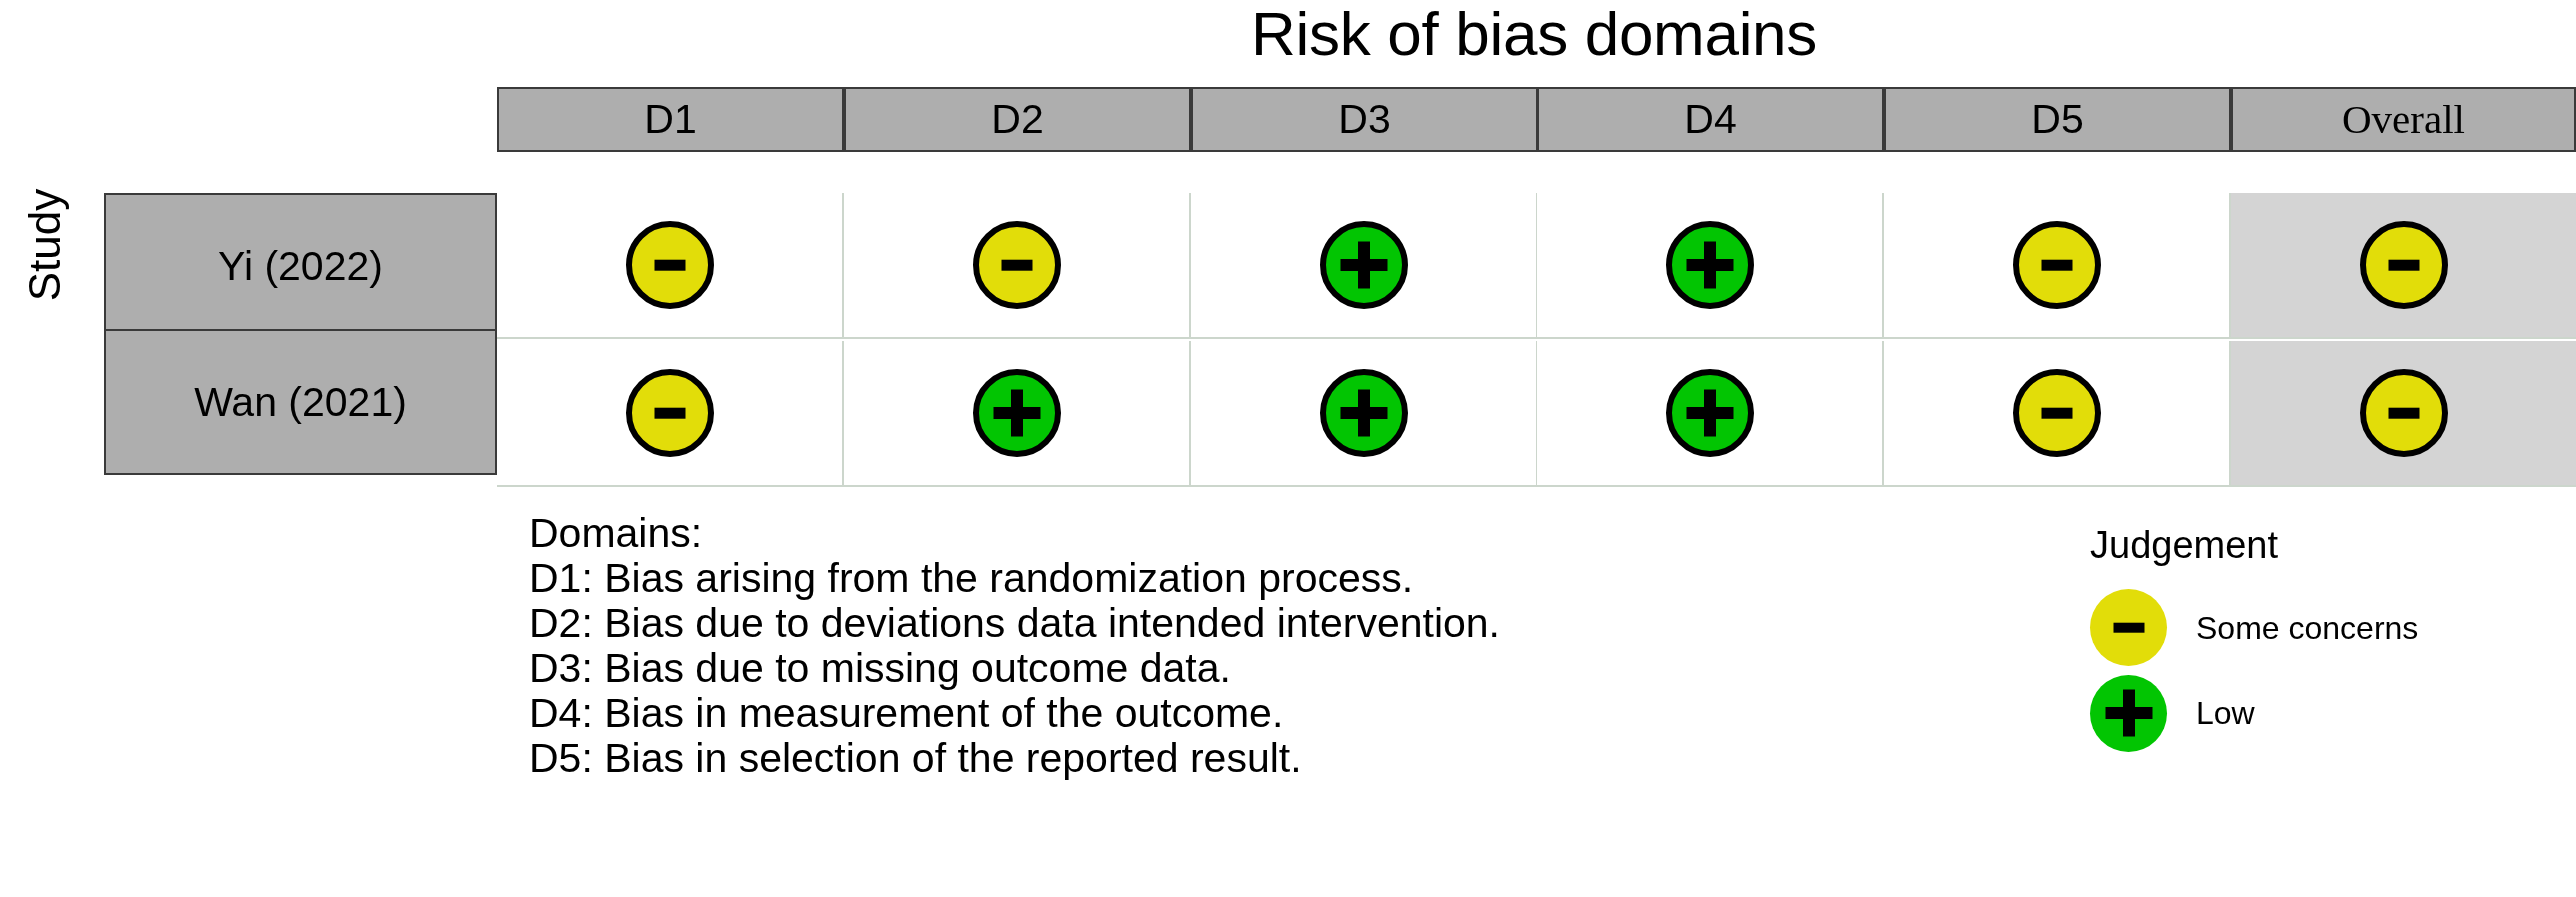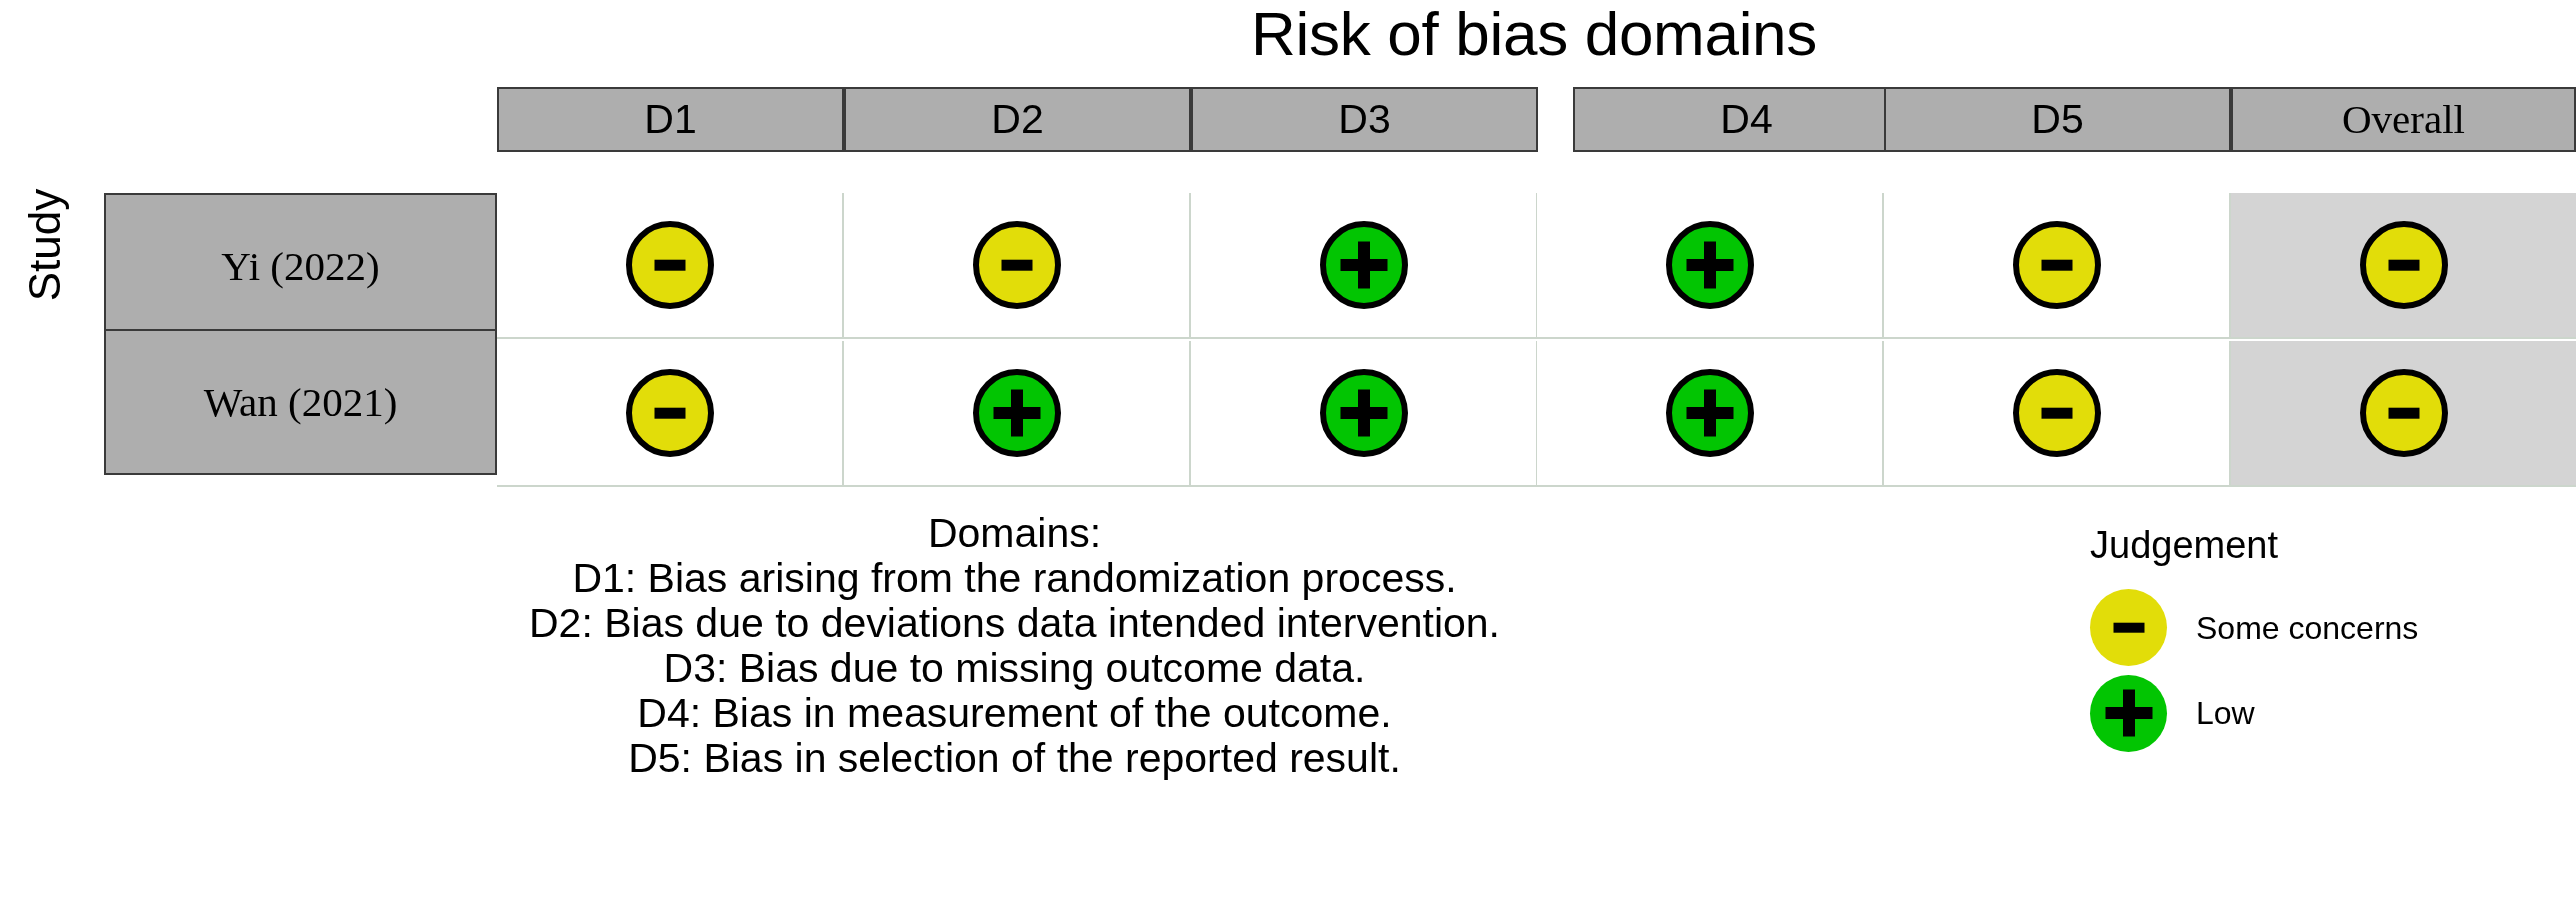--- a/index.html
+++ b/index.html
@@ -61,21 +61,20 @@
     left:104px; width:393px; height:146px;
     background:#aeaeae;
     border:2.7px solid #3a3a3a;
     box-sizing:border-box;
     display:flex;
     align-items:center;
     justify-content:center;
     font-size:41px;
     line-height:1;
     white-space:nowrap;
-    font-family:Liberation Serif, serif;
   }
 
   .j-cell{
     position:absolute;
     height:146px;
     box-sizing:border-box;
     border-right:2px solid #ccd6cc;
     border-bottom:2px solid #ccd6cc;
     background:#ffffff;
     display:flex;
@@ -110,21 +109,20 @@
     transform:translate(-50%,-50%);
   }
 
   
   #domain-key{
     position:absolute;
     left:529px; top:511px;
     font-size:41px;
     line-height:1.085;
     white-space:nowrap;
-    text-align:center;
   }
   #domain-key div{ height:45px; }
 
   
   #legend{
     position:absolute;
     left:2090px; top:526px;
     width:492px;
   }
   #legend-title{
@@ -158,21 +156,21 @@
 
 <div id="plot-title">Risk of bias domains</div>
 
 <div id="study-axis-label">Study</div>
 
 <div id="grid">
 
   <div class="hdr-cell" style="left:497px;width:347px;">D1</div>
   <div class="hdr-cell" style="left:844px;width:347px;">D2</div>
   <div class="hdr-cell" style="left:1191px;width:347px;">D3</div>
-  <div class="hdr-cell" style="left:1573px;width:347px;text-align:center;">D4</div>
+  <div class="hdr-cell" style="left:1537px;width:347px;text-align:center;">D4</div>
   <div class="hdr-cell" style="left:1884px;width:347px;">D5</div>
   <div class="hdr-cell" style="left:2231px;width:345px;font-family:Liberation Serif, serif;">Overall</div>
 
   <div class="study-cell" style="top:193px;">Yi (2022)</div>
   <div class="study-cell" style="top:329px;text-align:center;">Wan (2021)</div>
 
   <div class="j-cell" style="left:497px;width:347px;top:193px;">
     <span class="dot some">
         <span class="glyph-minus"></span>
       </span>

